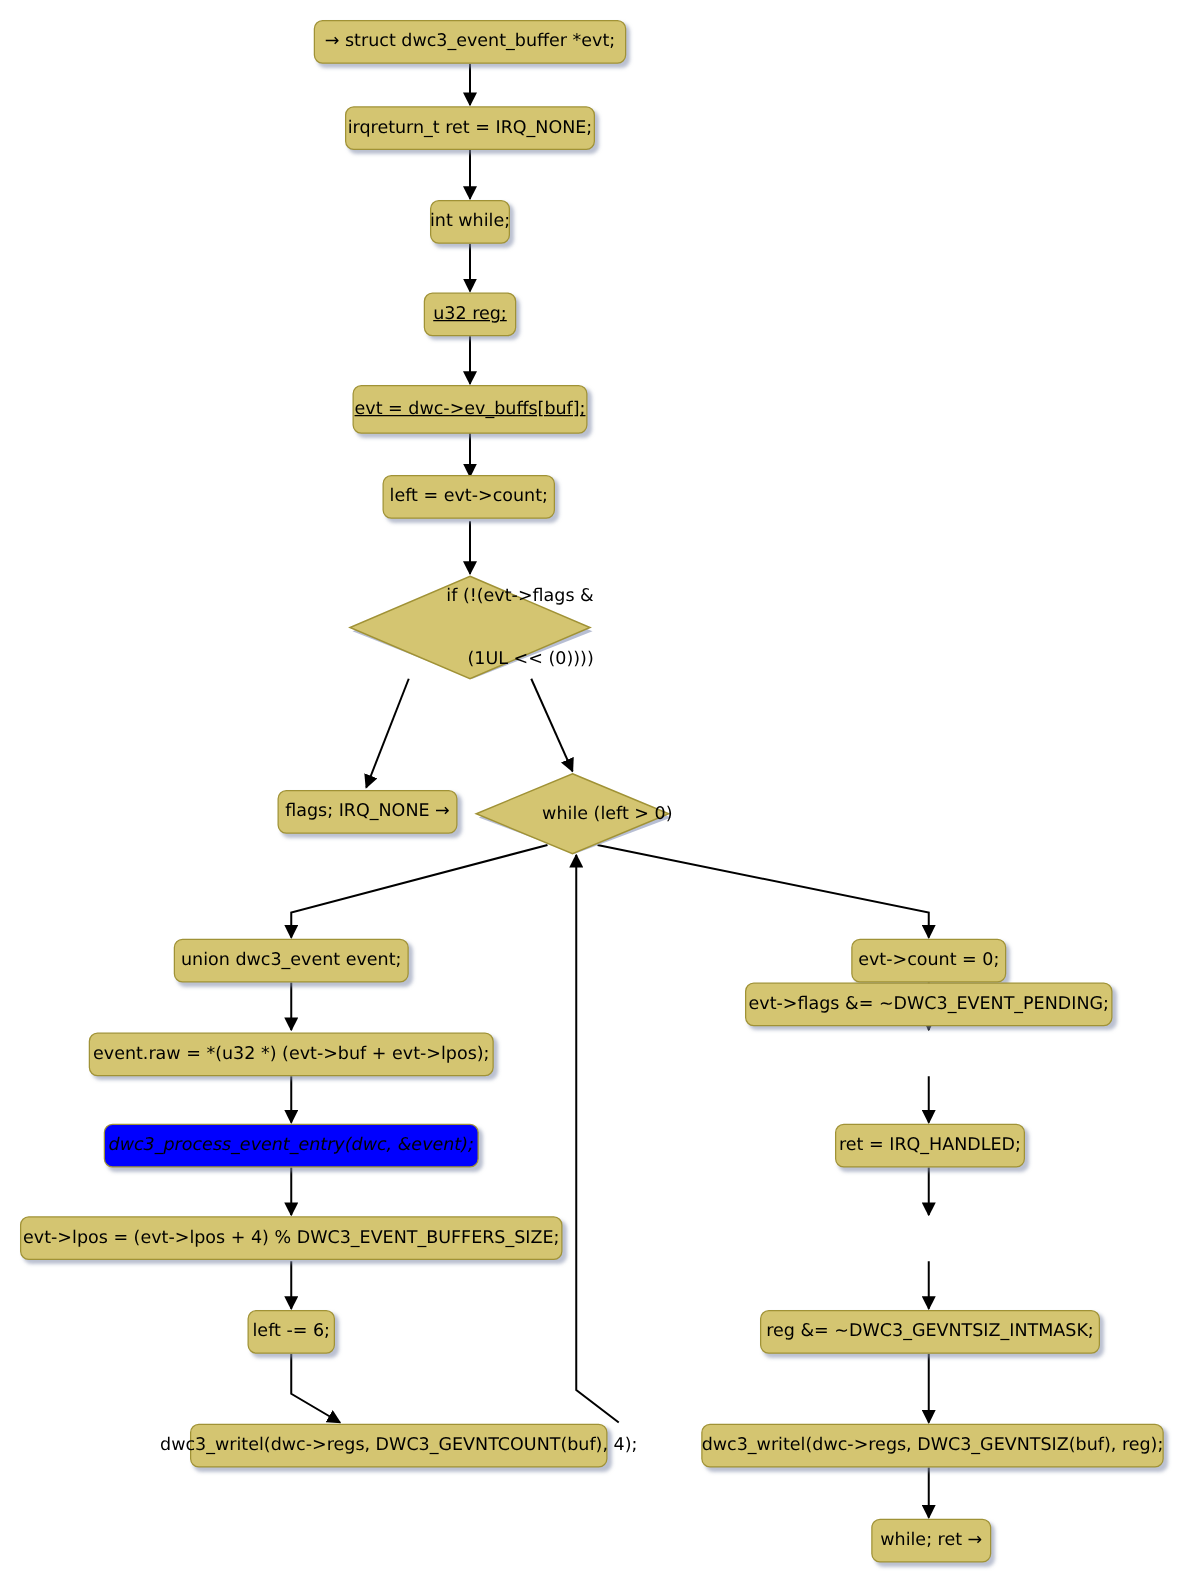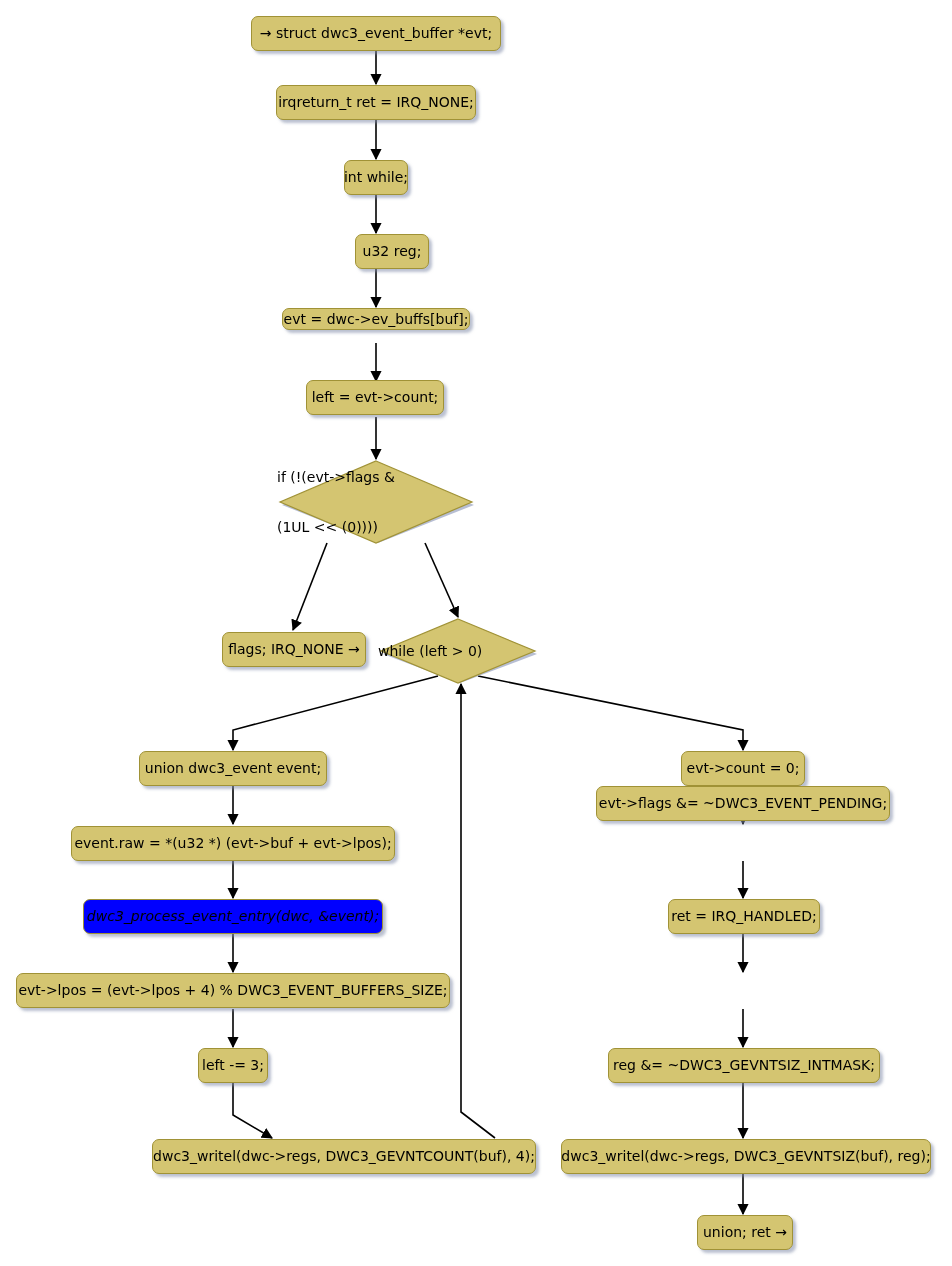--- a/index.html
+++ b/index.html
@@ -58,21 +58,21 @@
     position: absolute;
     left: 0;
     top: 0;
     width: 100%;
     height: 100%;
   }
   .diamond-label {
     position: relative;
     z-index: 2;
     width: 100%;
-    text-align: left;
+    text-align: right;
   }
 </style>
 </head>
 <body>
 
 <div id="canvas">
 
   <svg id="edges" viewBox="0 0 952 1266" width="952" height="1266">
     <defs>
       <marker id="arrow" viewBox="0 0 10 10" refX="9" refY="5" markerWidth="7" markerHeight="7" orient="auto-start-reverse">
@@ -132,25 +132,25 @@
   </div>
 
   <div class="node box" style="left:276px; top:85px; width:200px; height:35px;">
     <span>irqreturn_t ret = IRQ_NONE;</span>
   </div>
 
   <div class="node box" style="left:344px; top:160px; width:64px; height:35px;">
     <span>int while;</span>
   </div>
 
-  <div class="node box" style="left:355px; top:234px; width:74px; height:35px;">
+  <div class="node box" style="left:339px; top:234px; width:74px; height:35px;text-decoration:underline;">
     <span>u32 reg;</span>
   </div>
 
-  <div class="node box" style="left:282px; top:308px; width:188px; height:22px;">
+  <div class="node box" style="left:282px; top:308px; width:188px; height:39px;text-decoration:underline;">
     <span>evt = dwc-&gt;ev_buffs[buf];</span>
   </div>
 
   <div class="node box" style="left:306px; top:380px; width:138px; height:35px;">
     <span>left = evt-&gt;count;</span>
   </div>
 
   <div class="node diamond" style="left:277px; top:460px; width:198px; height:84px;">
     <svg class="diamond-shape" viewBox="0 0 198 84" preserveAspectRatio="none">
       <polygon points="101,5 197,45 101,83 5,45" fill="#9FA8C4" opacity="0.75"></polygon>
@@ -184,24 +184,24 @@
 
   <div class="node box hl" style="left:83px; top:899px; width:300px; height:35px;">
     <span>dwc3_process_event_entry(dwc, &amp;event);</span>
   </div>
 
   <div class="node box" style="left:16px; top:973px; width:434px; height:35px;">
     <span>evt-&gt;lpos = (evt-&gt;lpos + 4) % DWC3_EVENT_BUFFERS_SIZE;</span>
   </div>
 
   <div class="node box" style="left:198px; top:1048px; width:70px; height:35px;">
-    <span>left -= 3;</span>
-  </div>
-
-  <div class="node box" style="left:152px; top:1139px; width:384px; height:35px;">
+    <span>left -= 6;</span>
+  </div>
+
+  <div class="node box" style="left:152px; top:1139px; width:334px; height:35px;">
     <span>dwc3_writel(dwc-&gt;regs, DWC3_GEVNTCOUNT(buf), 4);</span>
   </div>
 
   <div class="node box" style="left:681px; top:751px; width:124px; height:35px;">
     <span>evt-&gt;count = 0;</span>
   </div>
 
   <div class="node box" style="left:596px; top:786px; width:294px; height:35px;">
     <span>evt-&gt;flags &amp;= ~DWC3_EVENT_PENDING;</span>
   </div>
@@ -213,16 +213,16 @@
 
   <div class="node box" style="left:608px; top:1048px; width:272px; height:35px;text-align:center;">
     <span>reg &amp;= ~DWC3_GEVNTSIZ_INTMASK;</span>
   </div>
 
   <div class="node box" style="left:561px; top:1139px; width:370px; height:35px;">
     <span>dwc3_writel(dwc-&gt;regs, DWC3_GEVNTSIZ(buf), reg);</span>
   </div>
 
   <div class="node box" style="left:697px; top:1215px; width:96px; height:35px;">
-    <span>union; ret →</span>
+    <span>while; ret →</span>
   </div>
 
 </div>
 
 </body></html>

